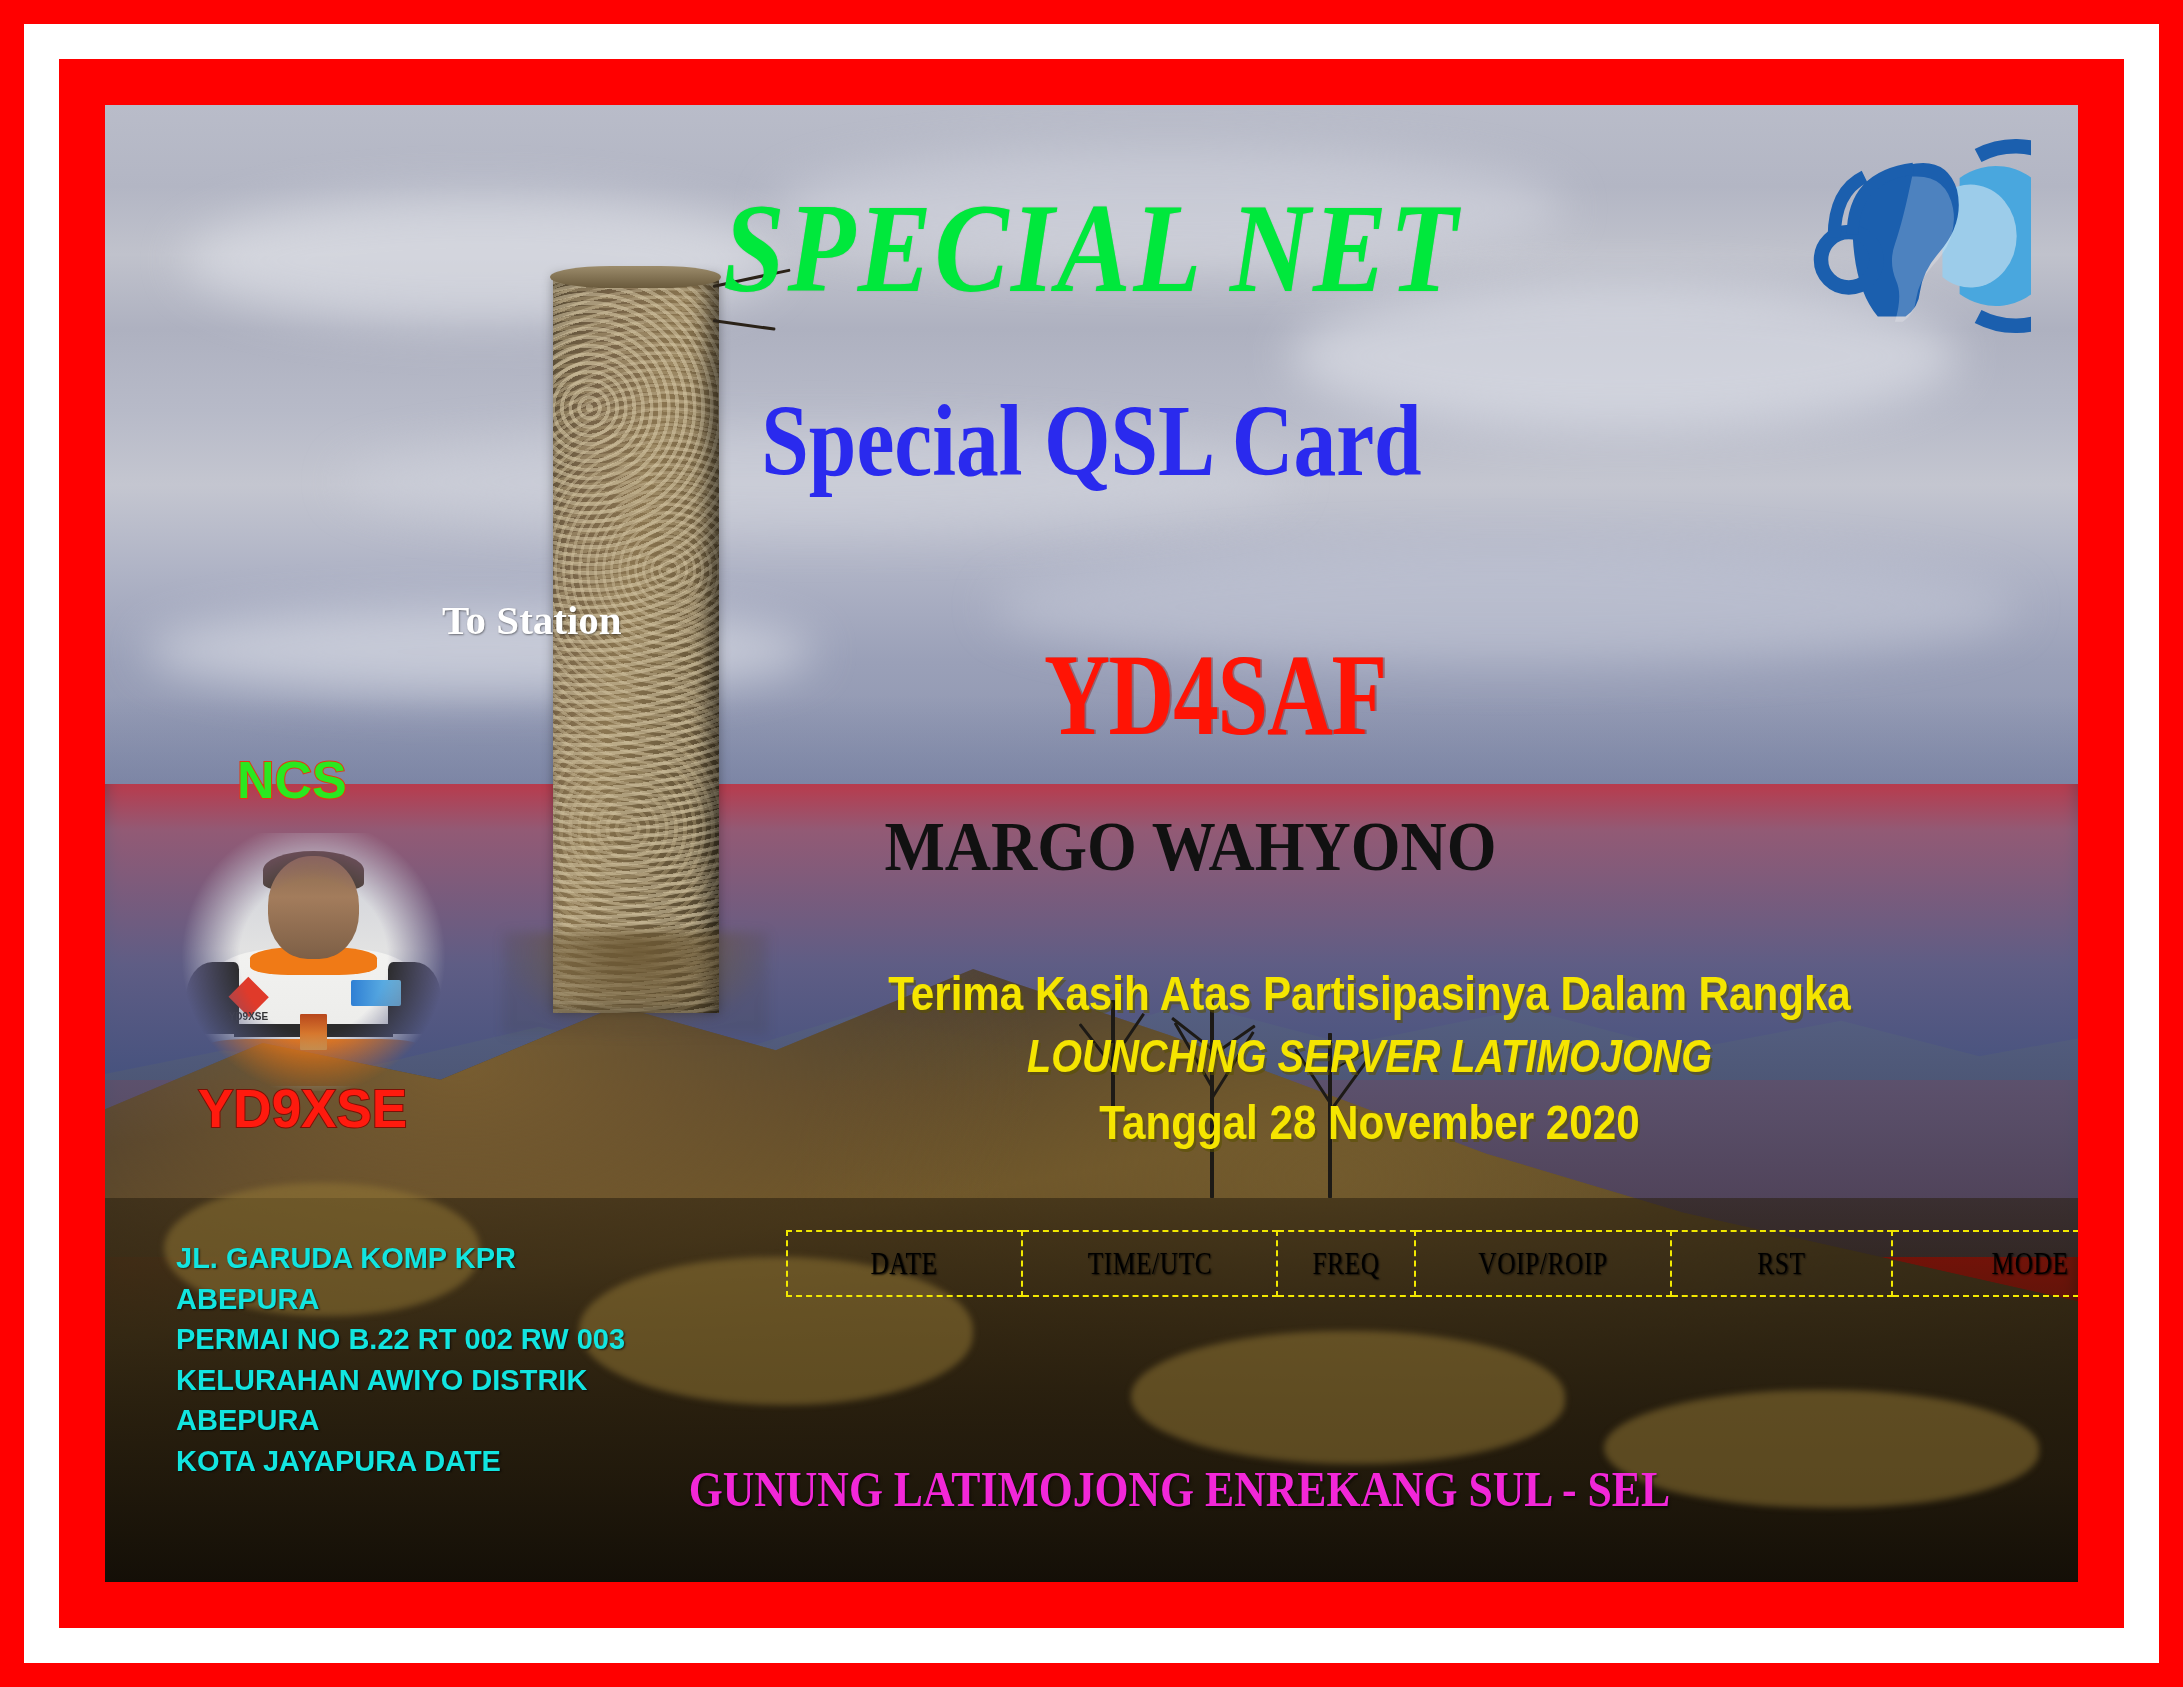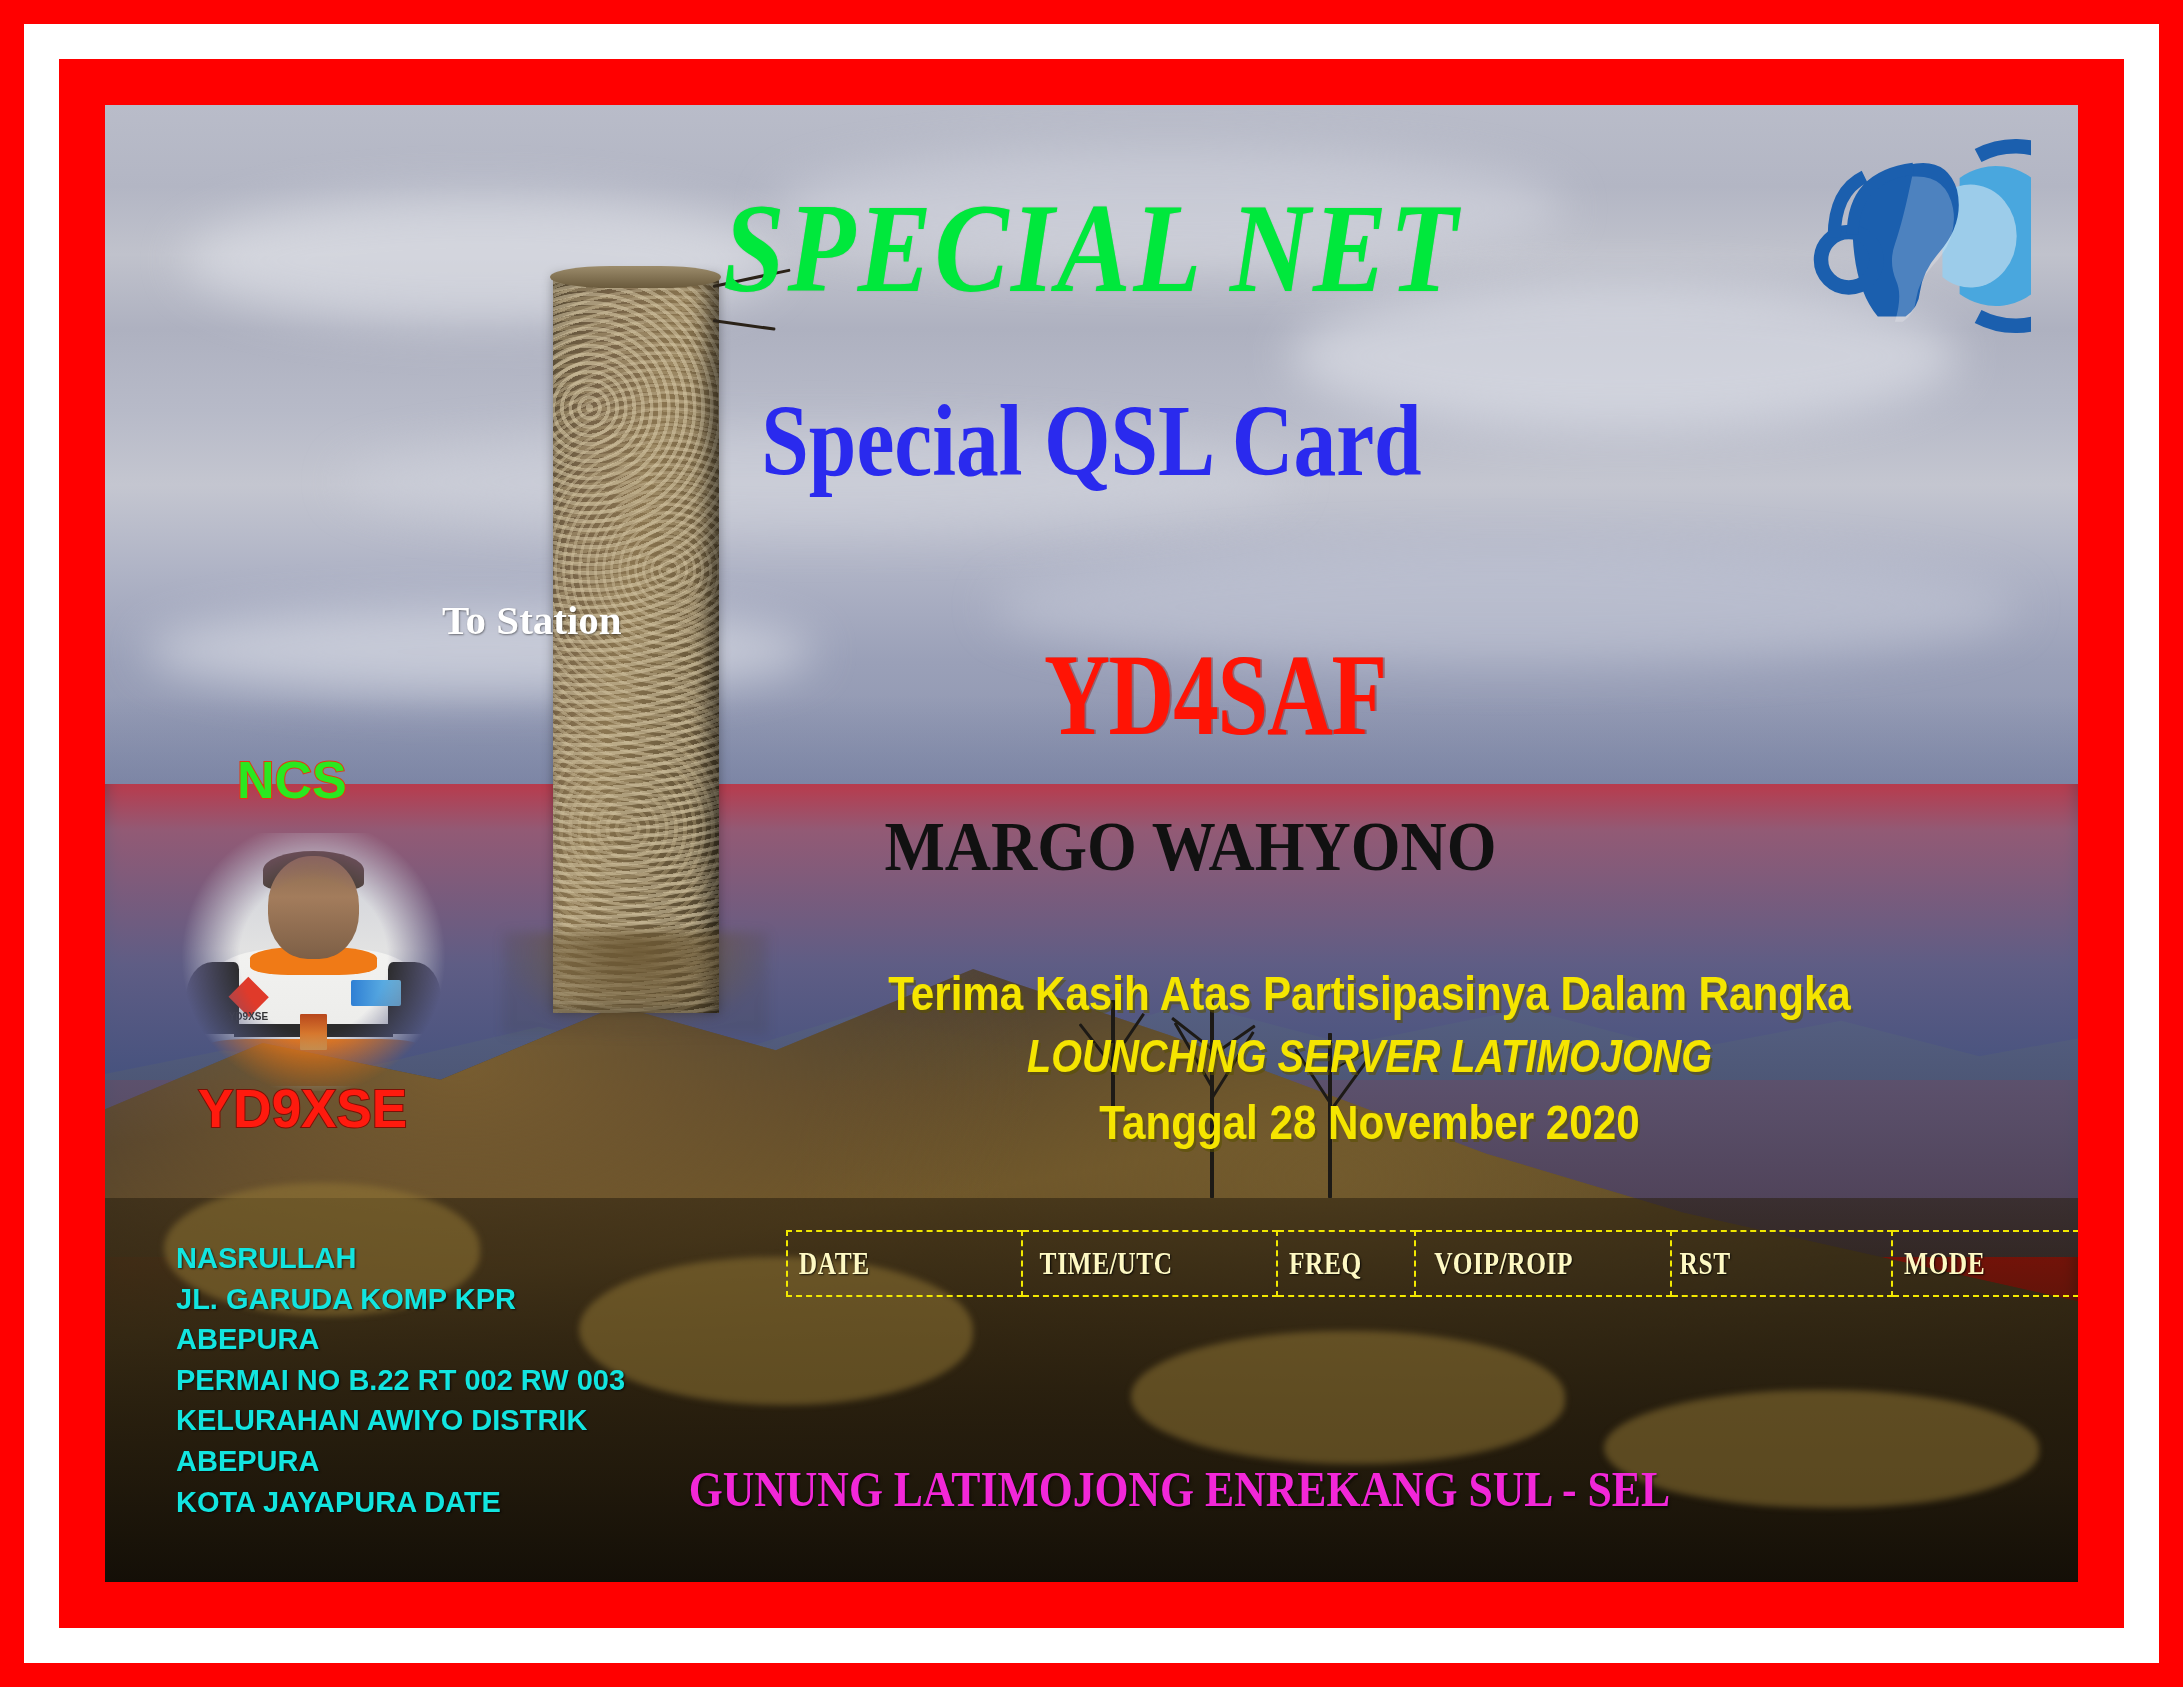--- a/index.html
+++ b/index.html
@@ -215,23 +215,23 @@
     text-shadow:1.3px 1.3px 2px rgba(0,0,0,.6);
   }
 
   
   .qtable{
     position:absolute; left:681px; top:1125px; width:1383px;
     border-collapse:collapse;
   }
   .qtable td{
     border:2px dashed #F2E800;
-    color:#fef9c3; text-align:left;
-    font-family:"Liberation Serif", serif;
-    font-weight:bold;
+    color:#000000; text-align:center;
+    font-family:"Liberation Serif", serif;
+    font-weight:normal;
     text-shadow:1.3px 1.3px 2px rgba(0,0,0,.75);
     transform-origin:center;
     padding:4px 2.6px;
   }
   .qtable .hd{ height:65px; font-size:31px; letter-spacing:0.7px; }
   .qtable .bd{ height:86px; font-size:31px; }
   .q-narrow{ display:inline-block; transform:scaleX(.82); }
 
   .t-gunung{
     position:absolute; left:0; right:0; top:1355px; text-align:center;
@@ -336,21 +336,20 @@
          <div class="op-band"></div>
          <div class="op-sash"></div>
          <div class="op-badgeL"></div>
          <div class="op-badgeR"></div>
          <div class="op-tag"></div>
          <div class="op-call">YD9XSE</div>
        </div>
        <div class="yd9-label">YD9XSE</div>
 
        <div class="addr">
-         <div>NASRULLAH</div>
          <div>JL. GARUDA KOMP KPR</div>
          <div>ABEPURA</div>
          <div>PERMAI NO B.22 RT 002 RW 003</div>
          <div>KELURAHAN AWIYO DISTRIK</div>
          <div>ABEPURA</div>
          <div>KOTA JAYAPURA DATE</div>
        </div>
 
        <table class="qtable">
          <tbody>

